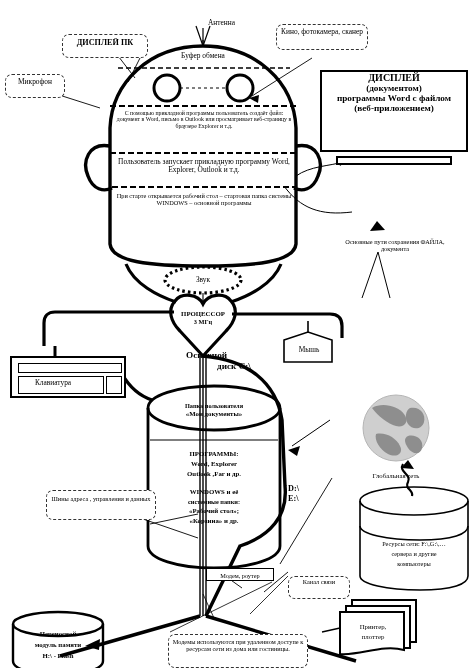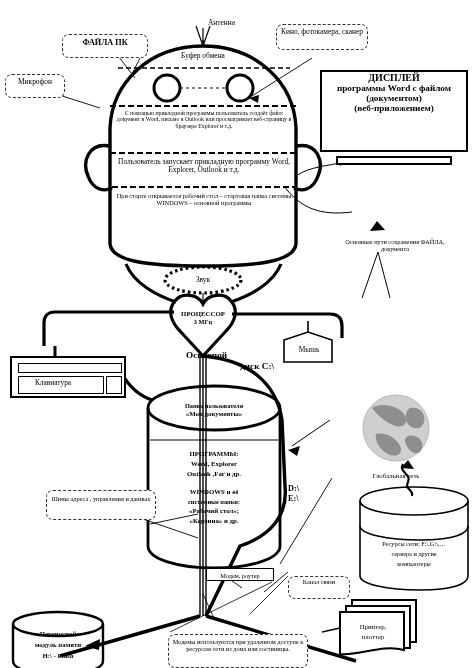--- a/index.html
+++ b/index.html
@@ -171,43 +171,43 @@
   <svg class="layer" viewBox="0 0 474 668">
     <circle cx="396" cy="412" r="33" fill="#cfcfcf" stroke="#b5b5b5" stroke-width="1"></circle>
     <path d="M372,392 C382,386 398,390 404,398 C410,406 404,412 396,410 C388,408 378,400 372,392 Z" fill="#8e8e8e"></path>
     <path d="M410,392 C420,390 426,398 424,406 C422,414 412,414 408,408 C404,402 406,394 410,392 Z" fill="#8e8e8e"></path>
     <path d="M376,418 C386,416 396,422 400,430 C404,438 396,442 388,438 C380,434 374,424 376,418 Z" fill="#8e8e8e"></path>
     <path d="M408,420 C416,418 424,424 422,432 C420,440 412,438 408,432 C404,426 404,422 408,420 Z" fill="#8e8e8e"></path>
   </svg>
 
   <div class="txt f7" style="left:208px;top:3px;width:70px;text-align:left;">Антенна</div>
 
-  <div class="callout f8 b" style="left:62px;top:18px;width:86px;height:16px;padding-top:2.5px;">ФАЙЛА ПК</div>
+  <div class="callout f8 b" style="left:62px;top:18px;width:86px;height:16px;padding-top:2.5px;">ДИСПЛЕЙ ПК</div>
 
   <div class="callout f7" style="left:5px;top:58px;width:60px;height:16px;padding-top:3px;">Микрофон</div>
 
   <div class="callout f7" style="left:276px;top:8px;width:92px;height:26px;padding-top:3px;">Кино, фотокамера, сканер</div>
 
   <div class="txt f7" style="left:143px;top:36px;width:120px;">Буфер обмена</div>
 
   <div class="txt f55" style="left:114px;top:94px;width:180px;">С помощью прикладной программы пользователь  создаёт файл: документ в Word, письмо в Outlook или просматривает веб-страницу в браузере Explorer и т.д.</div>
 
   <div class="txt f7" style="left:112px;top:142px;width:184px;">Пользователь запускает прикладную программу Word, Explorer, Outlook и т.д.</div>
 
   <div class="txt f6" style="left:116px;top:176px;width:176px;">При старте открывается рабочий стол – стартовая папка системы WINDOWS – основной программы</div>
 
   <div class="txt f7" style="left:178px;top:260px;width:50px;">Звук</div>
 
   <div class="txt f65 b" style="left:168px;top:294px;width:70px;">ПРОЦЕССОР</div>
   <div class="txt f6 b" style="left:168px;top:302px;width:70px;">3 МГц</div>
 
   <div class="disp" style="left:320px;top:54px;width:148px;height:82px;padding-top:0;">
     <div class="f10 b" style="line-height:1.12;">ДИСПЛЕЙ</div>
+    <div class="f9 b">(документом)</div>
     <div class="f9 b">программы Word с файлом</div>
-    <div class="f9 b">(документом)</div>
     <div class="f9 b">(веб-приложением)</div>
   </div>
   <div class="dispbase" style="left:336px;top:140px;width:116px;height:9px;"></div>
 
   <div class="txt f6" style="left:340px;top:222px;width:110px;">Основные пути сохранения ФАЙЛА, документа</div>
 
   <div class="kbd" style="left:10px;top:340px;width:116px;height:42px;">
     <div class="bar" style="left:6px;top:5px;width:102px;height:8px;"></div>
     <div class="bar" style="left:6px;top:18px;width:84px;height:16px;"></div>
     <div class="bar" style="left:94px;top:18px;width:14px;height:16px;"></div>
@@ -217,21 +217,21 @@
   <svg class="layer" viewBox="0 0 474 668">
     <path d="M284,324 L308,316 L332,324 L332,346 L284,346 Z" fill="#fff" stroke="#000" stroke-width="1.6"></path>
   </svg>
   <div class="txt f7" style="left:287px;top:330px;width:44px;">Мышь</div>
 
   <div class="callout f6" style="left:46px;top:474px;width:110px;height:30px;padding-top:5px;">
     <div>Шины адреса , управления и данных</div>
   </div>
 
   <div class="txt f9 b" style="left:186px;top:334px;width:80px;text-align:left;">Основной</div>
-  <div class="txt f9 b" style="left:194px;top:345px;width:80px;text-align:right;">диск C:\</div>
+  <div class="txt f9 b" style="left:194px;top:345px;width:80px;text-align:center;">диск C:\</div>
 
   <div class="txt f6 b" style="left:152px;top:386px;width:124px;">Папка пользователя</div>
   <div class="txt f65 b" style="left:152px;top:394px;width:124px;">«Мои документы»</div>
 
   <div class="txt f65 b" style="left:152px;top:434px;width:124px;">ПРОГРАММЫ:</div>
   <div class="txt f65 b" style="left:152px;top:444px;width:124px;">Word, Explorer</div>
   <div class="txt f65 b" style="left:152px;top:454px;width:124px;">Outlook ,Far и др.</div>
 
   <div class="txt f65 b" style="left:152px;top:472px;width:124px;">WINDOWS и её</div>
   <div class="txt f6 b" style="left:152px;top:482px;width:124px;">системные папки:</div>

